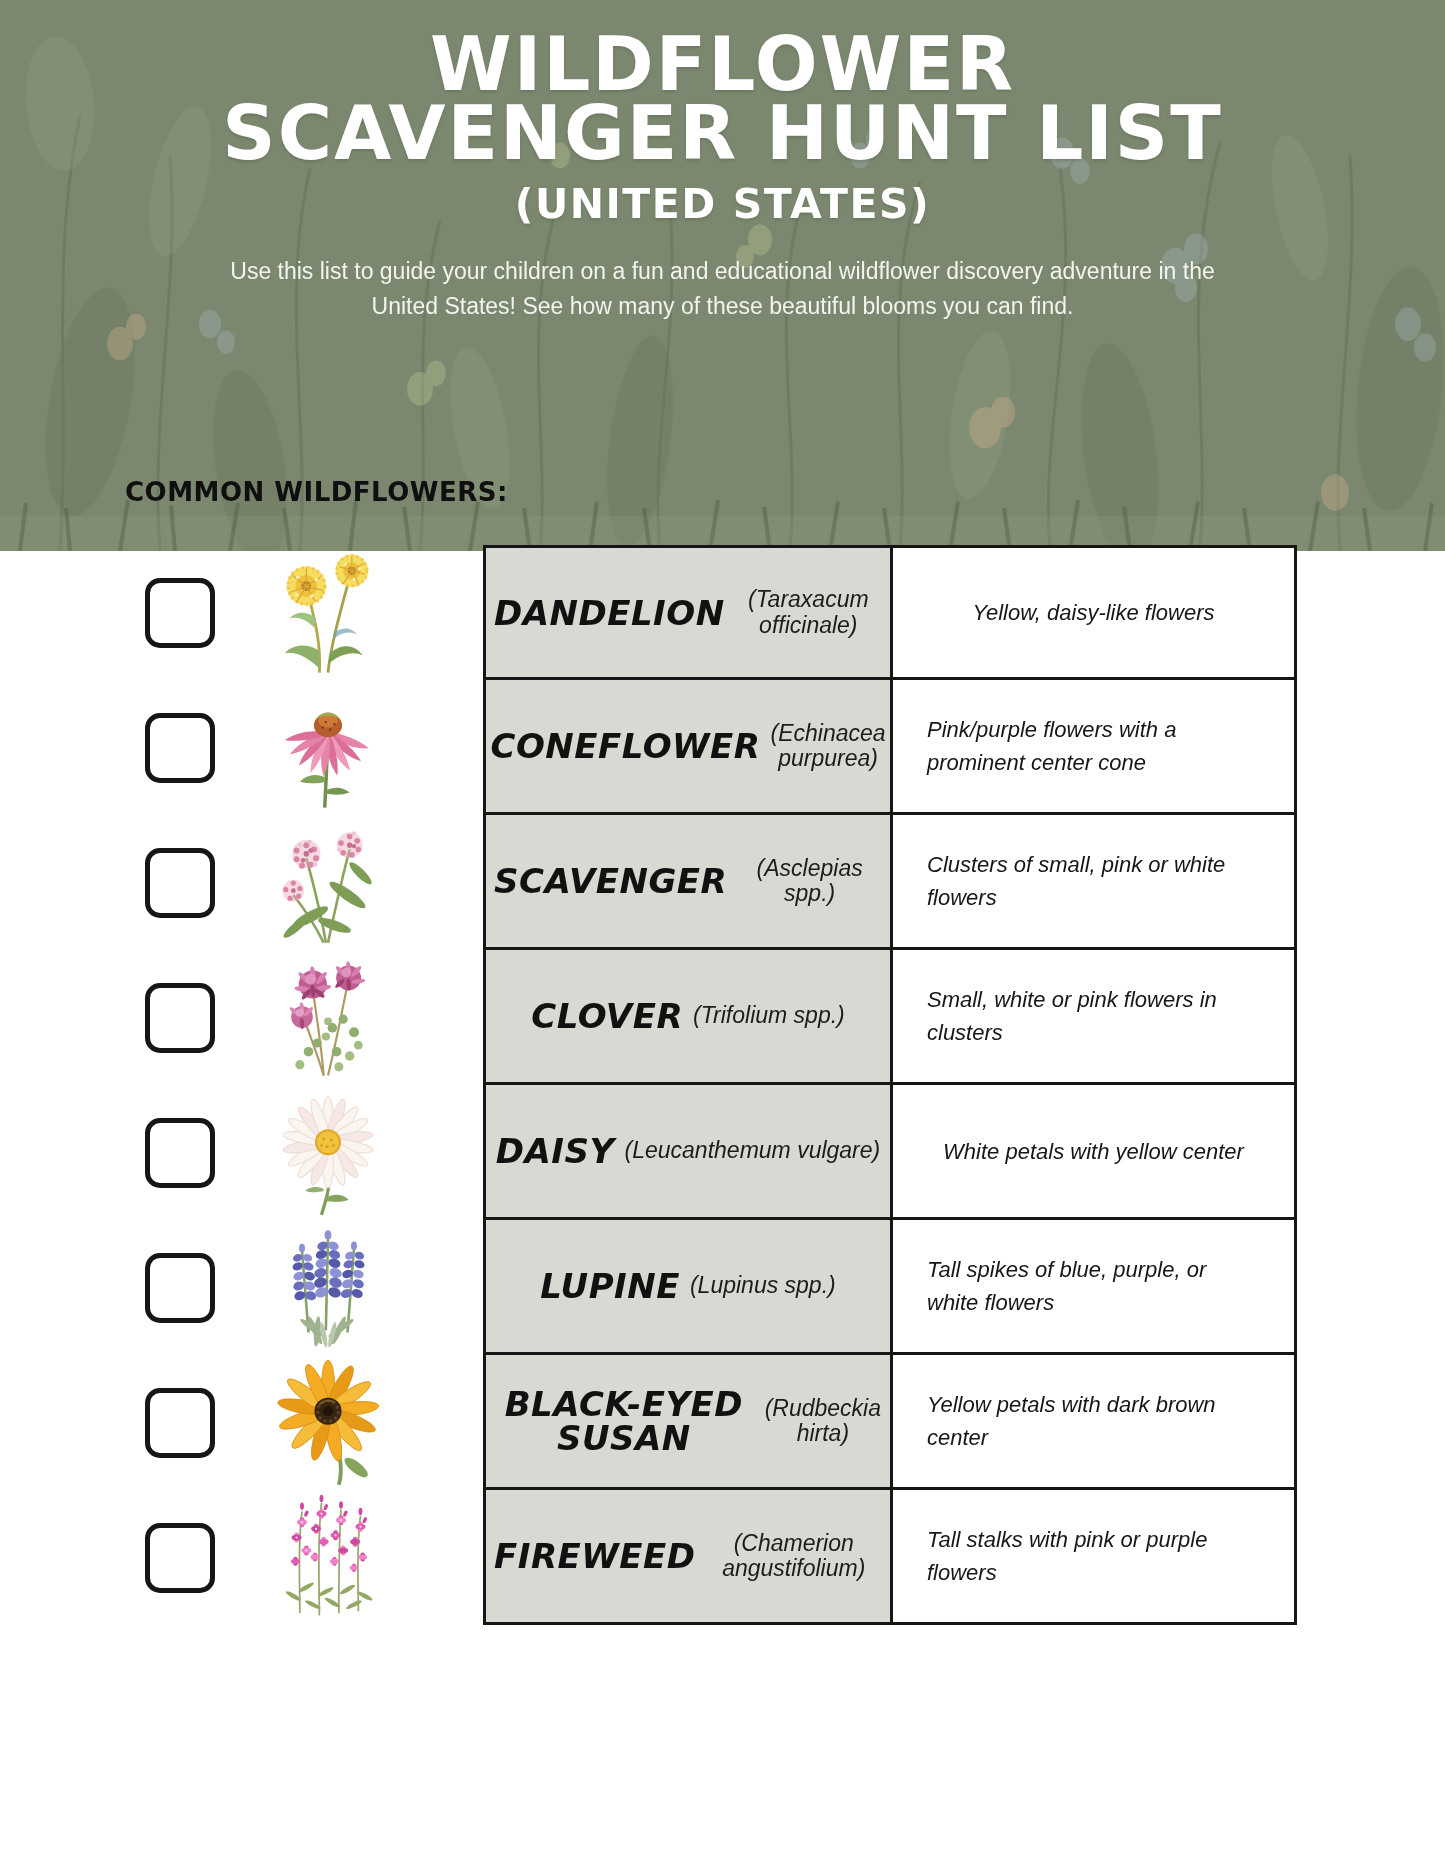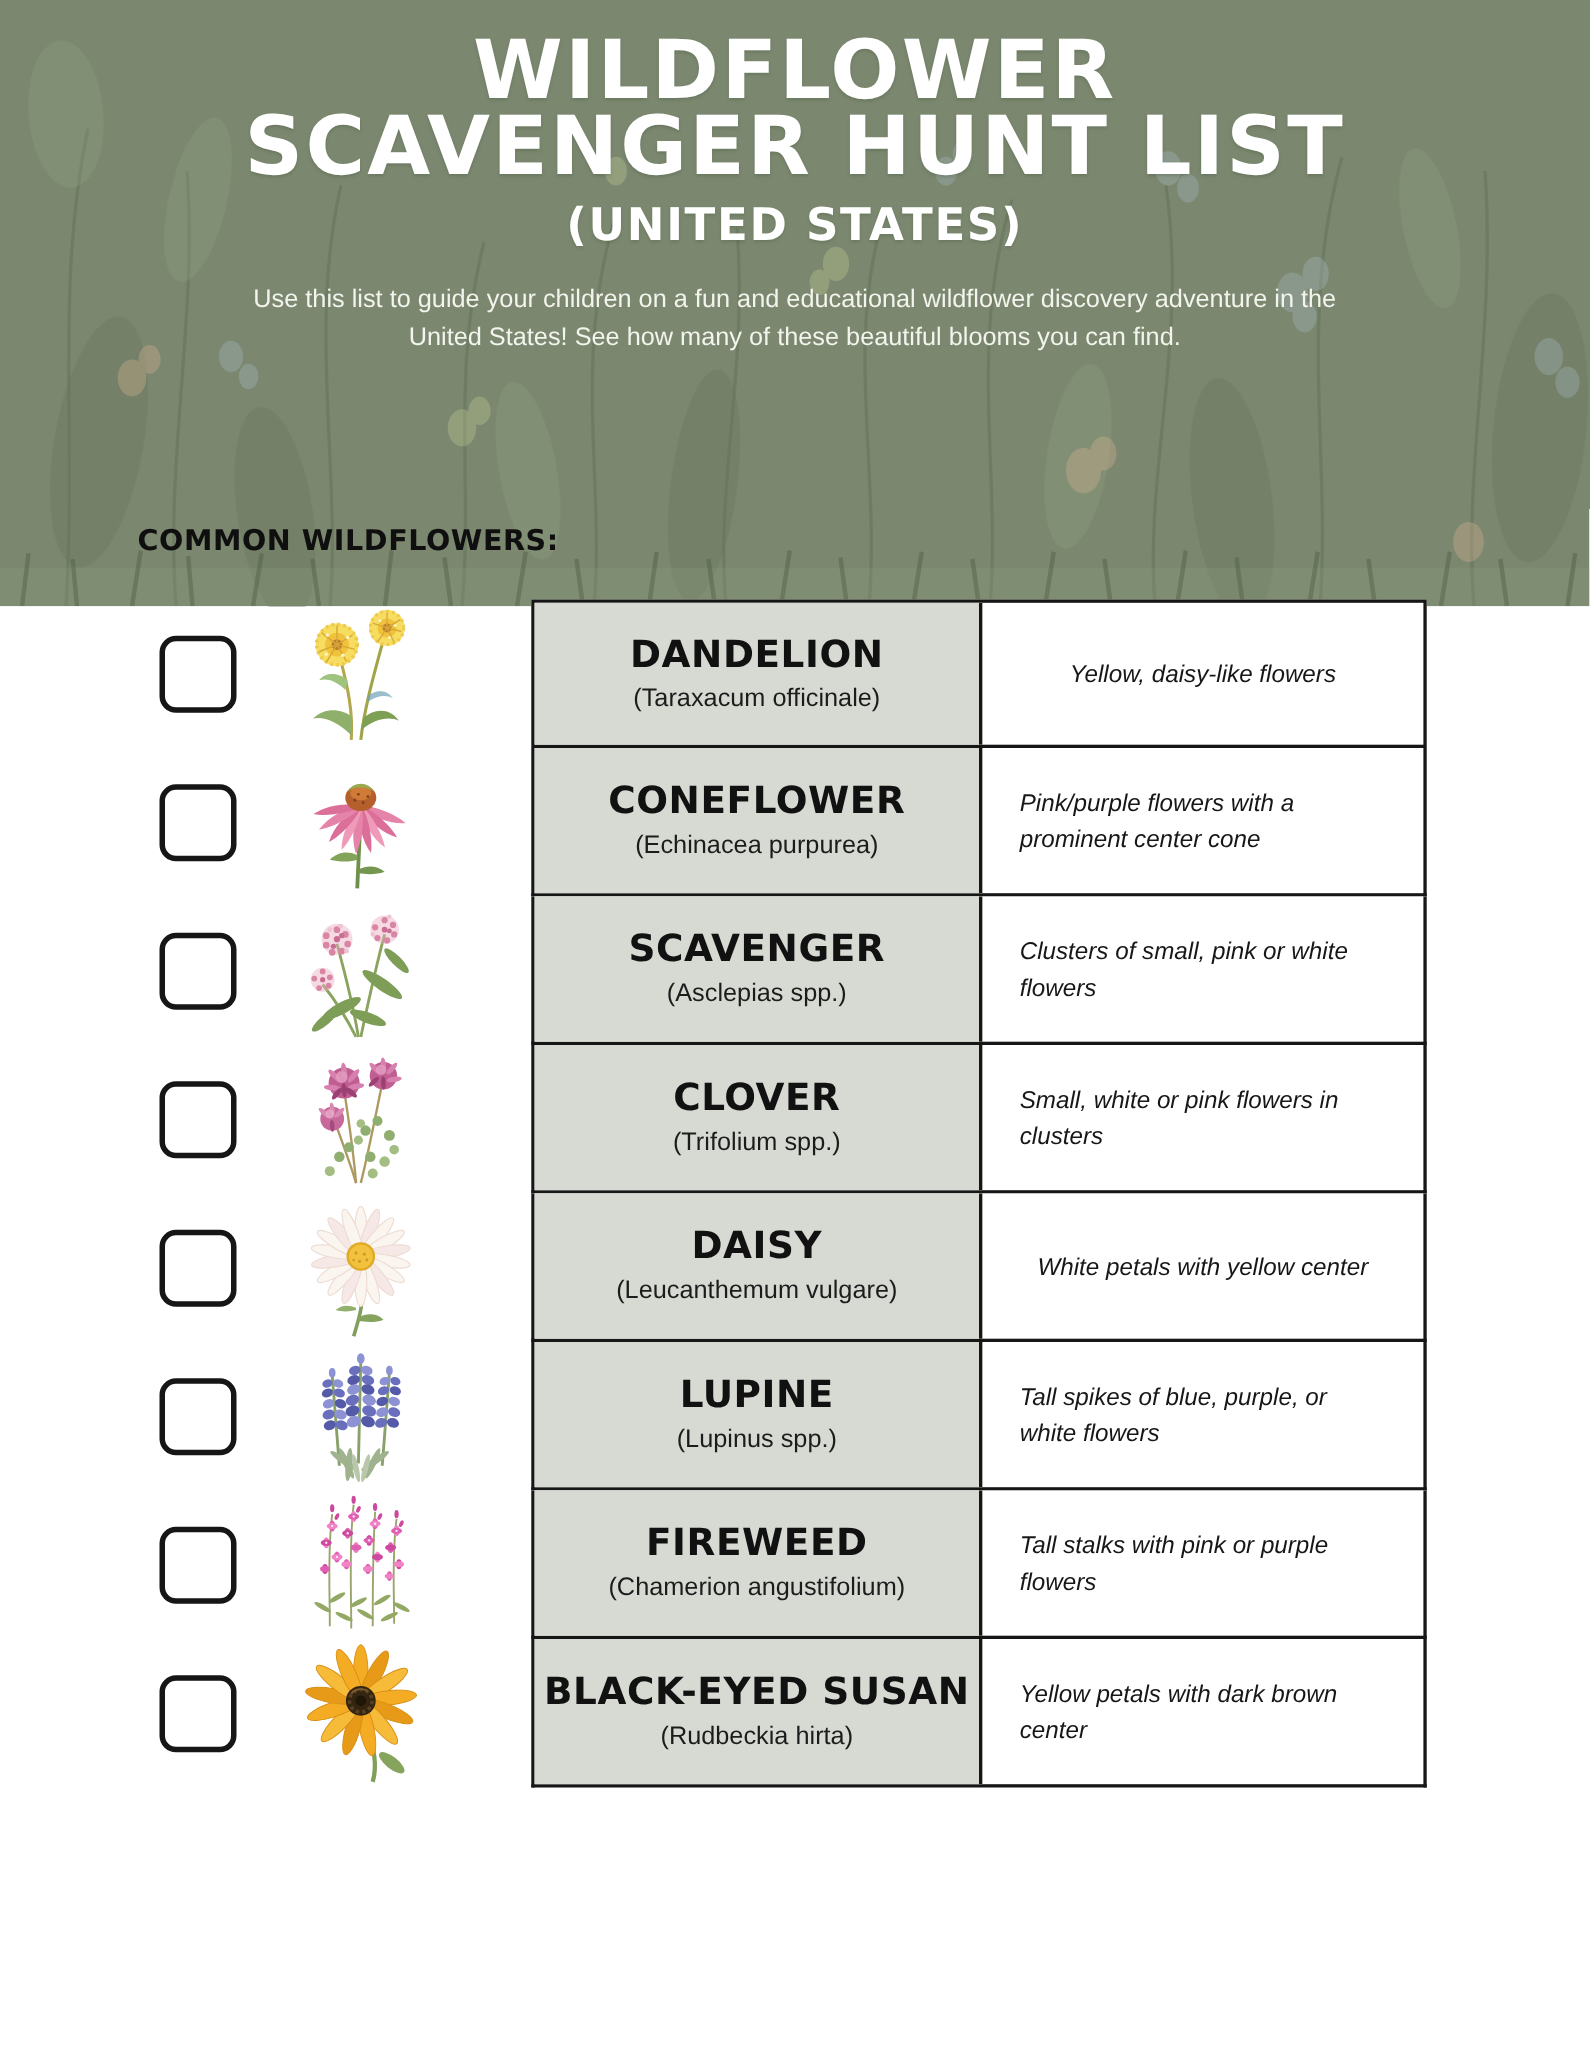--- a/index.html
+++ b/index.html
@@ -58,22 +58,22 @@
   .cells {
     position:absolute; left:483px; top:0; height:100%; width:814px;
     display:flex; border:3px solid var(--border-color,#161616); border-top:0;
     background:#ffffff;
   }
   .row:first-child .cells { border-top:3px solid var(--border-color,#161616); }
 
   .name-cell {
     width:407px; background:var(--name-cell-bg,#d6dad2);
     border-right:3px solid var(--border-color,#161616);
-    display:flex; flex-direction:column; align-items:center; justify-content:center;
-    gap:10px; text-align:center; padding:0 8px;
+    display:flex; flex-direction:row; align-items:center; justify-content:center;
+    gap:10px; text-align:center; padding:0 8px;font-style:italic;
   }
   .flower-name {
     font-family:"DejaVu Sans", sans-serif; font-weight:bold;
     font-size:34px; letter-spacing:0.5px; color:#111111; line-height:1;
   }
   .flower-latin { font-size:23px; color:#1c1c1c; line-height:1.1; }
 
   .desc-cell {
     flex:1; display:flex; align-items:center; justify-content:center;
     padding:0 34px; 
@@ -745,44 +745,44 @@
       <div class="desc-cell">
         <div class="flower-description">Tall spikes of blue, purple, or white flowers</div>
       </div>
     </div>
   </div>
 
   <div class="row">
     <div class="checkbox" role="checkbox" aria-checked="false"></div>
     <div class="flower">
       <svg>
+          <use href="#blackeyed-susan-flower-icon"></use>
+        </svg>
+    </div>
+    <div class="cells">
+      <div class="name-cell">
+        <div class="flower-name">BLACK-EYED SUSAN</div>
+        <div class="flower-latin">(Rudbeckia hirta)</div>
+      </div>
+      <div class="desc-cell">
+        <div class="flower-description">Yellow petals with dark brown center</div>
+      </div>
+    </div>
+  </div>
+
+  <div class="row">
+    <div class="checkbox" role="checkbox" aria-checked="false"></div>
+    <div class="flower">
+      <svg>
           <use href="#fireweed-flower-icon"></use>
         </svg>
     </div>
     <div class="cells">
       <div class="name-cell">
         <div class="flower-name">FIREWEED</div>
         <div class="flower-latin">(Chamerion angustifolium)</div>
       </div>
       <div class="desc-cell">
         <div class="flower-description">Tall stalks with pink or purple flowers</div>
       </div>
     </div>
   </div>
-
-  <div class="row">
-    <div class="checkbox" role="checkbox" aria-checked="false"></div>
-    <div class="flower">
-      <svg>
-          <use href="#blackeyed-susan-flower-icon"></use>
-        </svg>
-    </div>
-    <div class="cells">
-      <div class="name-cell">
-        <div class="flower-name">BLACK-EYED SUSAN</div>
-        <div class="flower-latin">(Rudbeckia hirta)</div>
-      </div>
-      <div class="desc-cell">
-        <div class="flower-description">Yellow petals with dark brown center</div>
-      </div>
-    </div>
-  </div>
 </div>
 
 </body></html>

